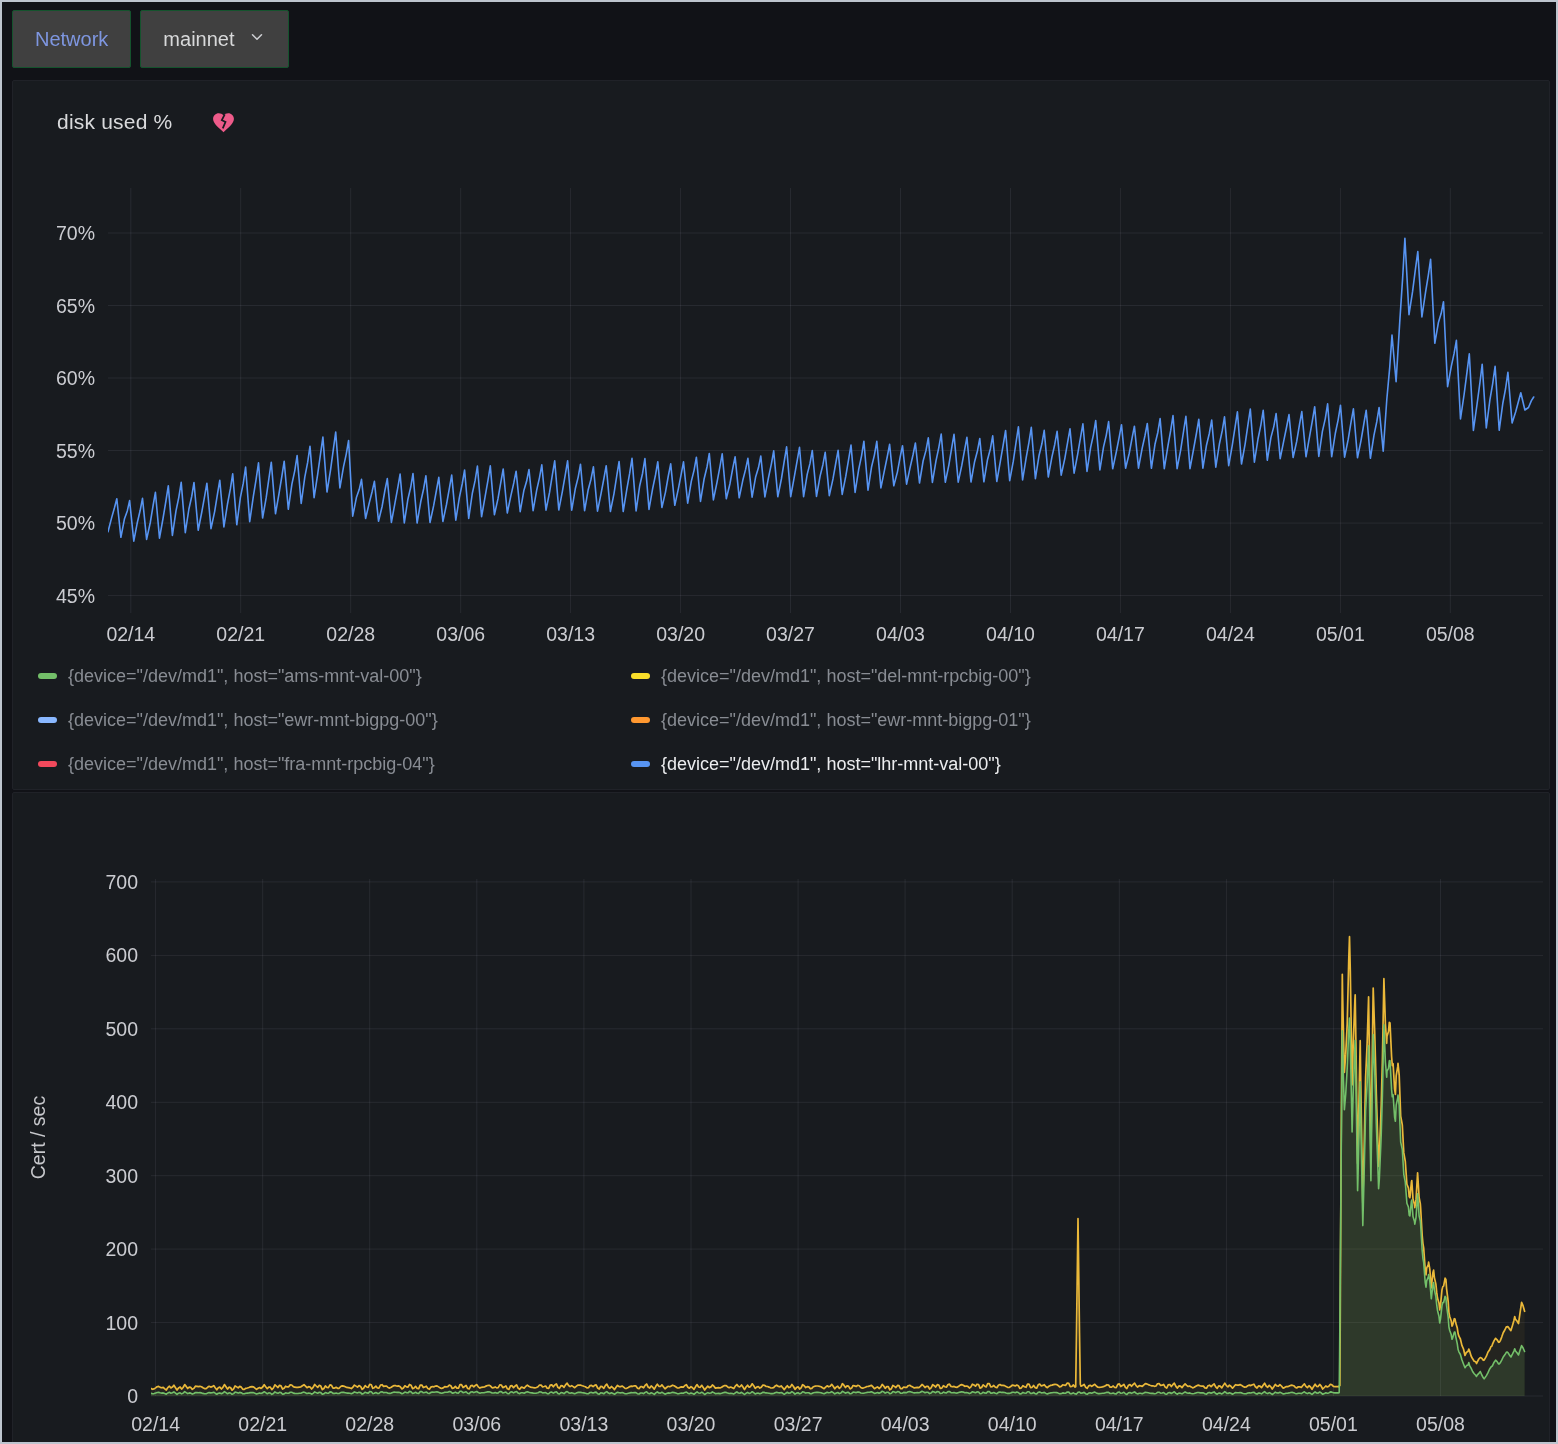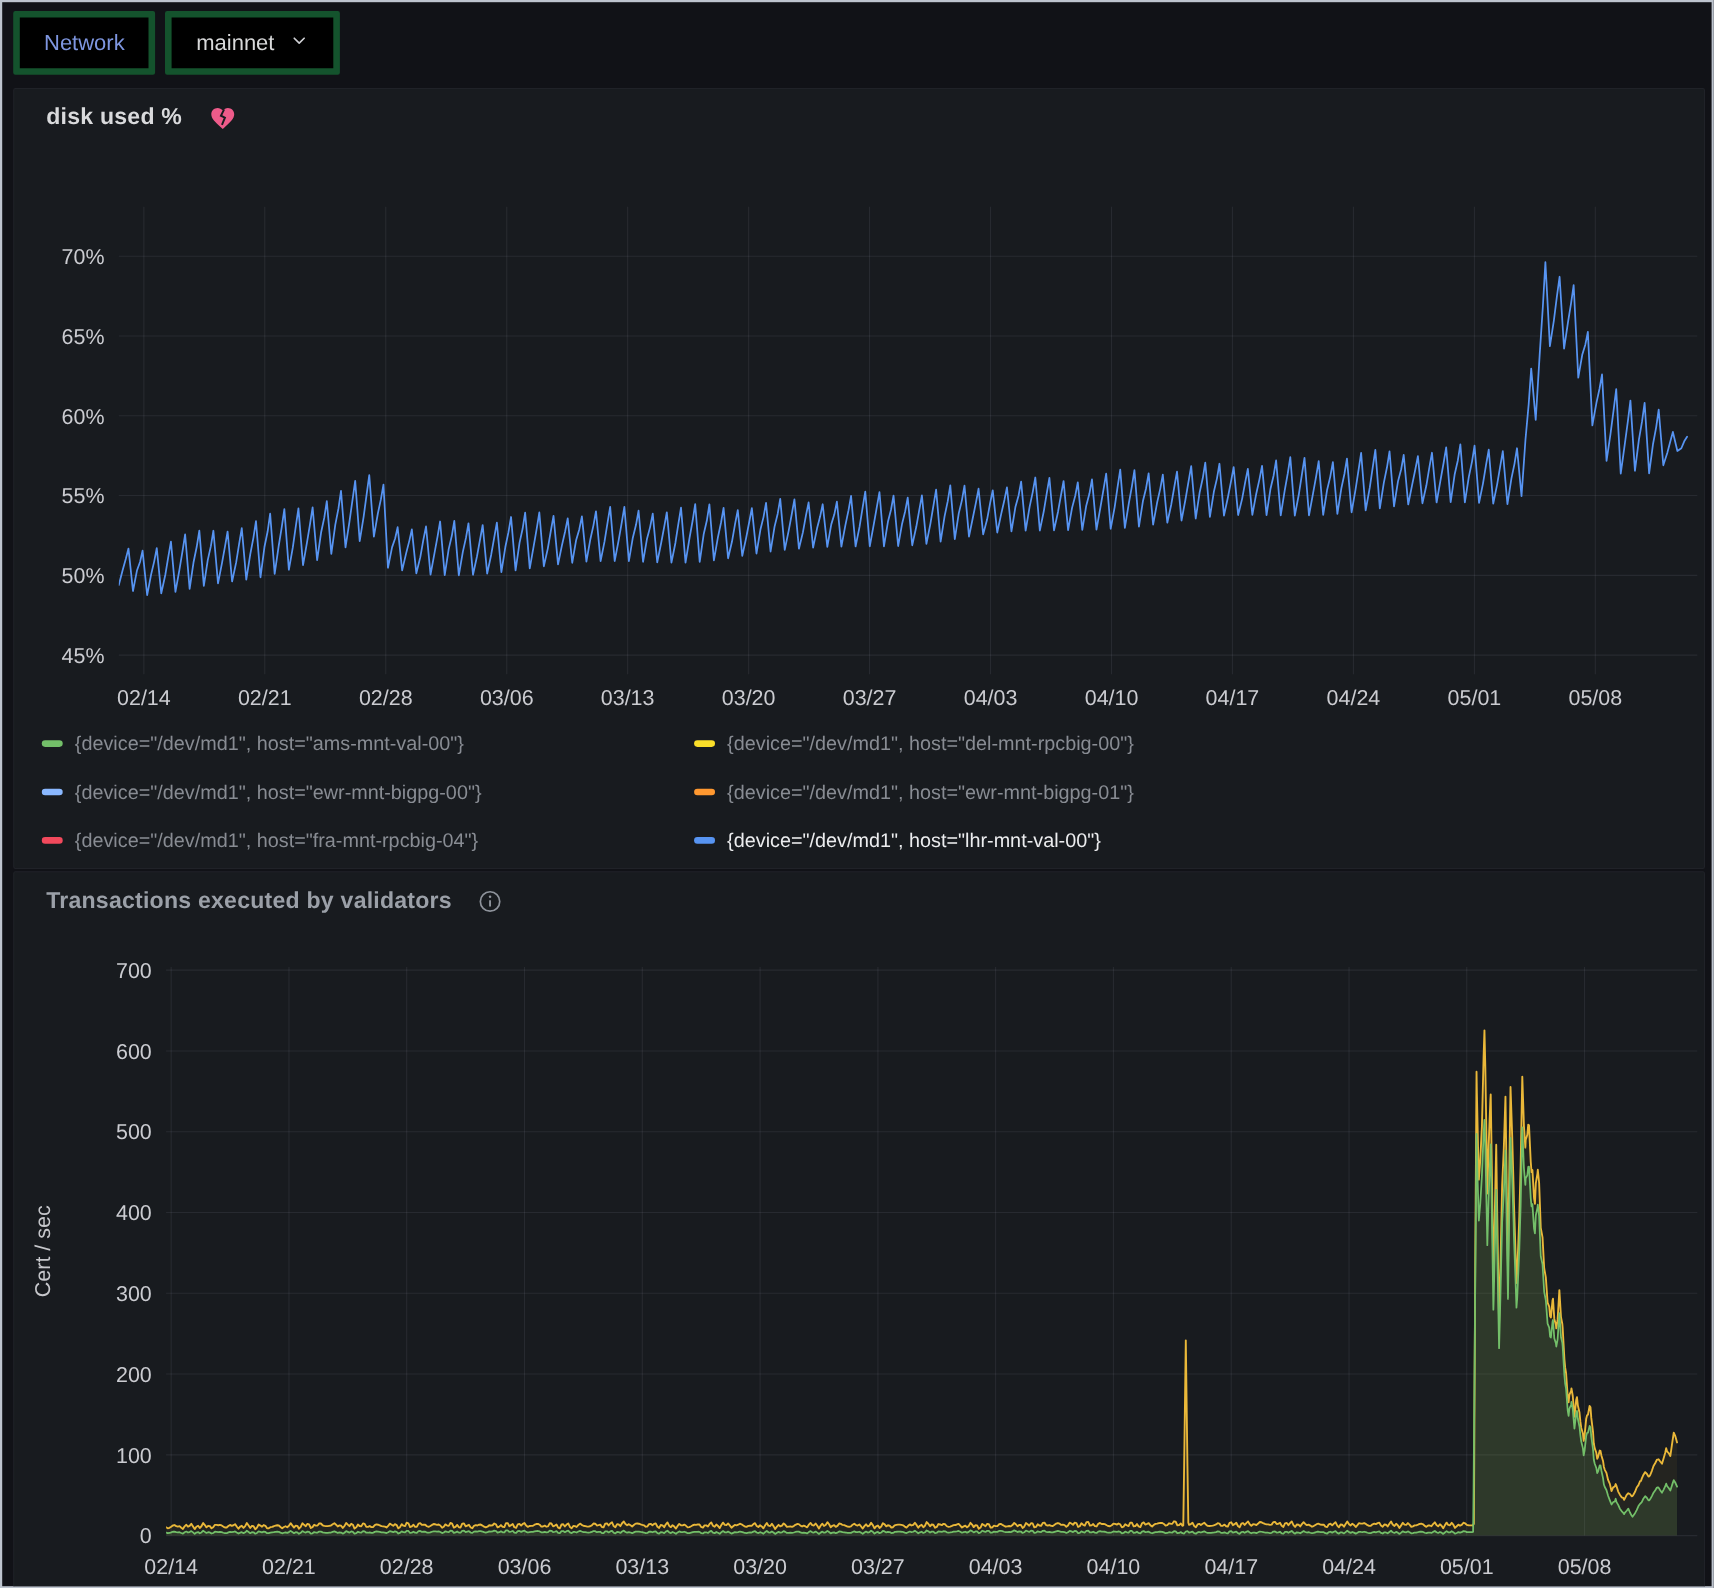--- a/index.html
+++ b/index.html
@@ -3,28 +3,28 @@
 <meta charset="utf-8">
 <style>
   html,body{margin:0;padding:0}
   body{
     width:1558px;height:1444px;position:relative;overflow:hidden;
     background:#111217;box-sizing:border-box;border:2px solid #bdc4ce;
     font-family:"Liberation Sans","DejaVu Sans",sans-serif;
   }
   .topbar{position:absolute;left:10px;top:8px;display:flex;gap:9px}
   .varbox{height:58px;display:flex;align-items:center;padding:0 22px;
-    background:#000000;border:6px solid #14532d;border-radius:2px;box-sizing:border-box}
+    background:#404040;border:1px solid #14532d;border-radius:2px;box-sizing:border-box}
   .var-label{color:#7e96e0;font-size:20px;font-weight:500}
   .var-value{color:#d8d9da;font-size:20px;font-weight:500;display:flex;align-items:flex-start;gap:13px;cursor:pointer}
   .panel{position:absolute;left:10px;width:1538px;background:#181b1f;border:1px solid #202228;border-radius:2px;box-sizing:border-box}
   .panel-disk{top:78px;height:710px}
   .panel-tx{top:790px;height:656px}
   .title-row{position:absolute;left:28px;top:13px;display:flex;align-items:center;gap:22px;z-index:3}
-  .title-row h2{margin:1px;font-size:21px;font-weight:700;letter-spacing:.2px}
+  .title-row h2{margin:16px;font-size:21px;font-weight:400;letter-spacing:.2px}
   .panel-disk h2{color:#d9dadc}
   .panel-tx h2{color:#9ba0a8}
   svg.chart{position:absolute;left:0;top:0;display:block}
   .tick{font-size:19.5px;fill:#cbccd1;font-family:"Liberation Sans","DejaVu Sans",sans-serif}
   .ylab{fill:#c6c7cb}
   .legend{position:absolute;left:0;top:580px;width:1538px;display:grid;
     grid-template-columns:593px 1fr;row-gap:14px;padding-left:25px;box-sizing:border-box}
   .legend-item{display:flex;align-items:center;gap:11px;height:30px;cursor:pointer}
   .legend-item .chip{width:19px;height:6px;border-radius:4px;flex:0 0 auto}
   .legend-item .lab{font-size:18px;color:#888c93;white-space:nowrap}
@@ -123,28 +123,20 @@
         <span class="lab">{device="/dev/md1", host="fra-mnt-rpcbig-04"}</span>
       </div>
       <div class="legend-item active">
         <span class="chip" style="background: rgb(87, 148, 242);"></span>
         <span class="lab">{device="/dev/md1", host="lhr-mnt-val-00"}</span>
       </div>
     </div>
 </section>
 
 <section class="panel panel-tx">
-  <div class="title-row">
-    <h2>Transactions executed by validators</h2>
-    <svg viewBox="0 0 24 24" width="23" height="23">
-      <circle cx="12" cy="12" r="9.2" stroke="#8e939b" stroke-width="1.6" fill="none"></circle>
-      <rect x="11.1" y="10.6" width="1.8" height="6.4" rx="0.9" fill="#8e939b"></rect>
-      <circle cx="12" cy="7.6" r="1.2" fill="#8e939b"></circle>
-    </svg>
-  </div>
   <svg class="chart" id="chart2-svg" width="1538" height="654">
       <line x1="142.6" x2="142.6" y1="86" y2="603" stroke="rgba(204,204,220,0.09)" stroke-width="1"></line>
       <text x="142.6" y="638" text-anchor="middle" class="tick">02/14</text>
       <line x1="249.7" x2="249.7" y1="86" y2="603" stroke="rgba(204,204,220,0.09)" stroke-width="1"></line>
       <text x="249.7" y="638" text-anchor="middle" class="tick">02/21</text>
       <line x1="356.7" x2="356.7" y1="86" y2="603" stroke="rgba(204,204,220,0.09)" stroke-width="1"></line>
       <text x="356.7" y="638" text-anchor="middle" class="tick">02/28</text>
       <line x1="463.8" x2="463.8" y1="86" y2="603" stroke="rgba(204,204,220,0.09)" stroke-width="1"></line>
       <text x="463.8" y="638" text-anchor="middle" class="tick">03/06</text>
       <line x1="570.9" x2="570.9" y1="86" y2="603" stroke="rgba(204,204,220,0.09)" stroke-width="1"></line>

